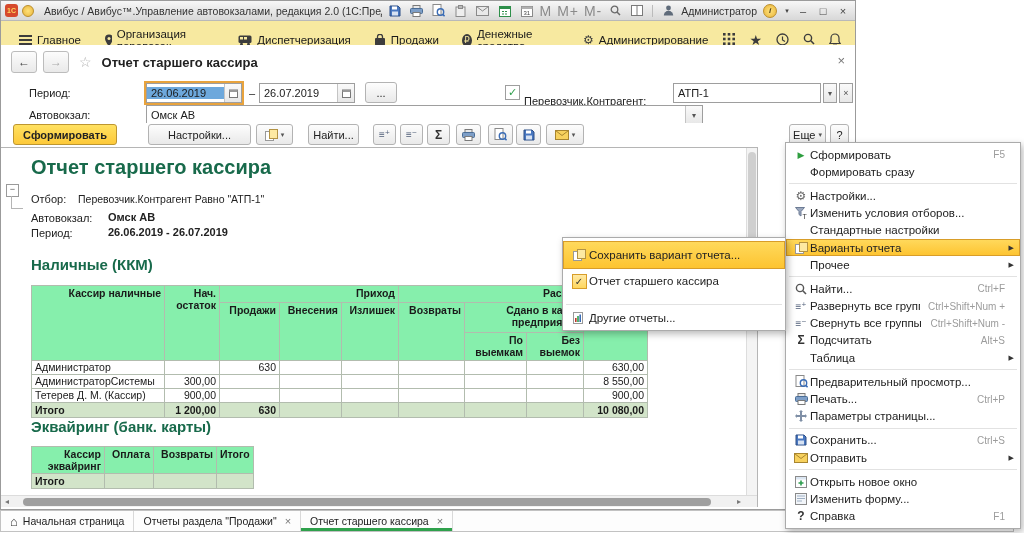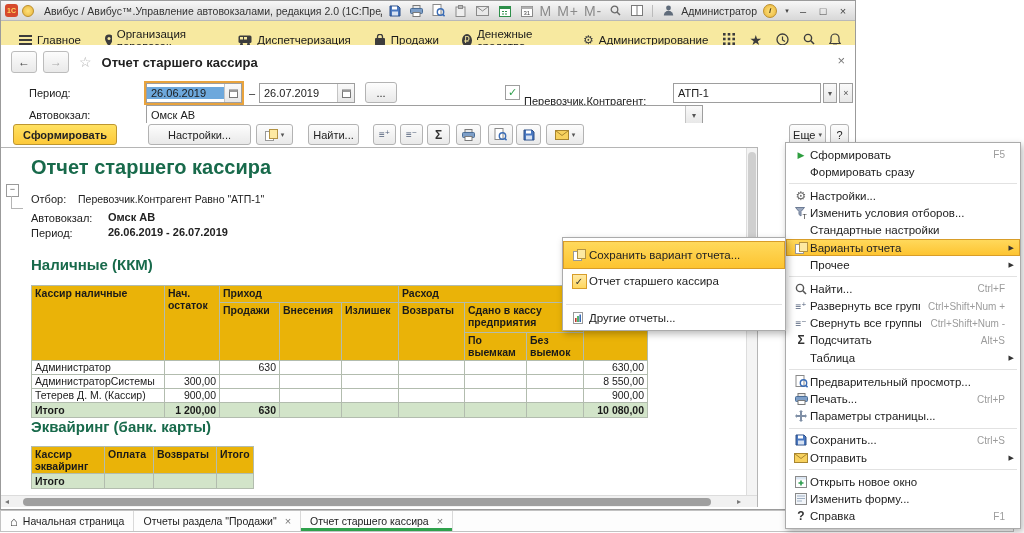--- a/index.html
+++ b/index.html
@@ -46,21 +46,21 @@
   .gicon{font-size:10px;color:#4e5d77;}
   
   #report{position:absolute;left:0;top:146px;width:757px;height:360px;background:#fff;border-top:1px solid #b5b5b5;border-right:1px solid #b5b5b5;box-sizing:border-box;}
   .rep-title{position:absolute;left:30px;top:8px;font-size:20px;font-weight:bold;color:#186a4b;}
   .rep-lbl{position:absolute;font-size:11px;color:#222;}
   .rep-val{position:absolute;font-size:10.5px;color:#222;}
   .rep-val.b{font-weight:bold;font-size:11px;}
   .sec-title{position:absolute;font-size:15px;font-weight:bold;color:#186a4b;}
   table.rep{position:absolute;border-collapse:collapse;table-layout:fixed;font-size:10.5px;}
   table.rep td,table.rep th{border:1px solid #b2bcae;padding:1px 3px;overflow:hidden;white-space:nowrap;}
-  table.rep th{background:#eab308;font-weight:bold;text-align:left;vertical-align:top;white-space:normal;line-height:12px;}
+  table.rep th{background:#86efac;font-weight:bold;text-align:right;vertical-align:top;white-space:normal;line-height:12px;}
   table.rep td{background:#fff;line-height:11px;}
   table.rep tr.total td{background:#d2e4c9;font-weight:bold;}
   td.num{text-align:right;}
   .grpbox{position:absolute;left:5px;top:36px;width:11px;height:11px;border:1px solid #9a9a9a;background:#fff;font-size:9px;line-height:9px;text-align:center;color:#555;}
   .grpline-v{position:absolute;left:10px;top:48px;width:1px;height:12px;background:#b5b5b5;}
   .grpline-h{position:absolute;left:10px;top:60px;width:12px;height:1px;background:#b5b5b5;}
   
   .hscroll{position:absolute;left:0;bottom:0;width:100%;height:12px;background:#f1f1f1;border-top:1px solid #dcdcdc;box-sizing:border-box;}
   .hthumb{position:absolute;left:22px;top:2px;width:688px;height:8px;background:#9f9f9f;border-radius:4px;}
   .harrow{position:absolute;top:0;font-size:8px;color:#777;line-height:11px;}

